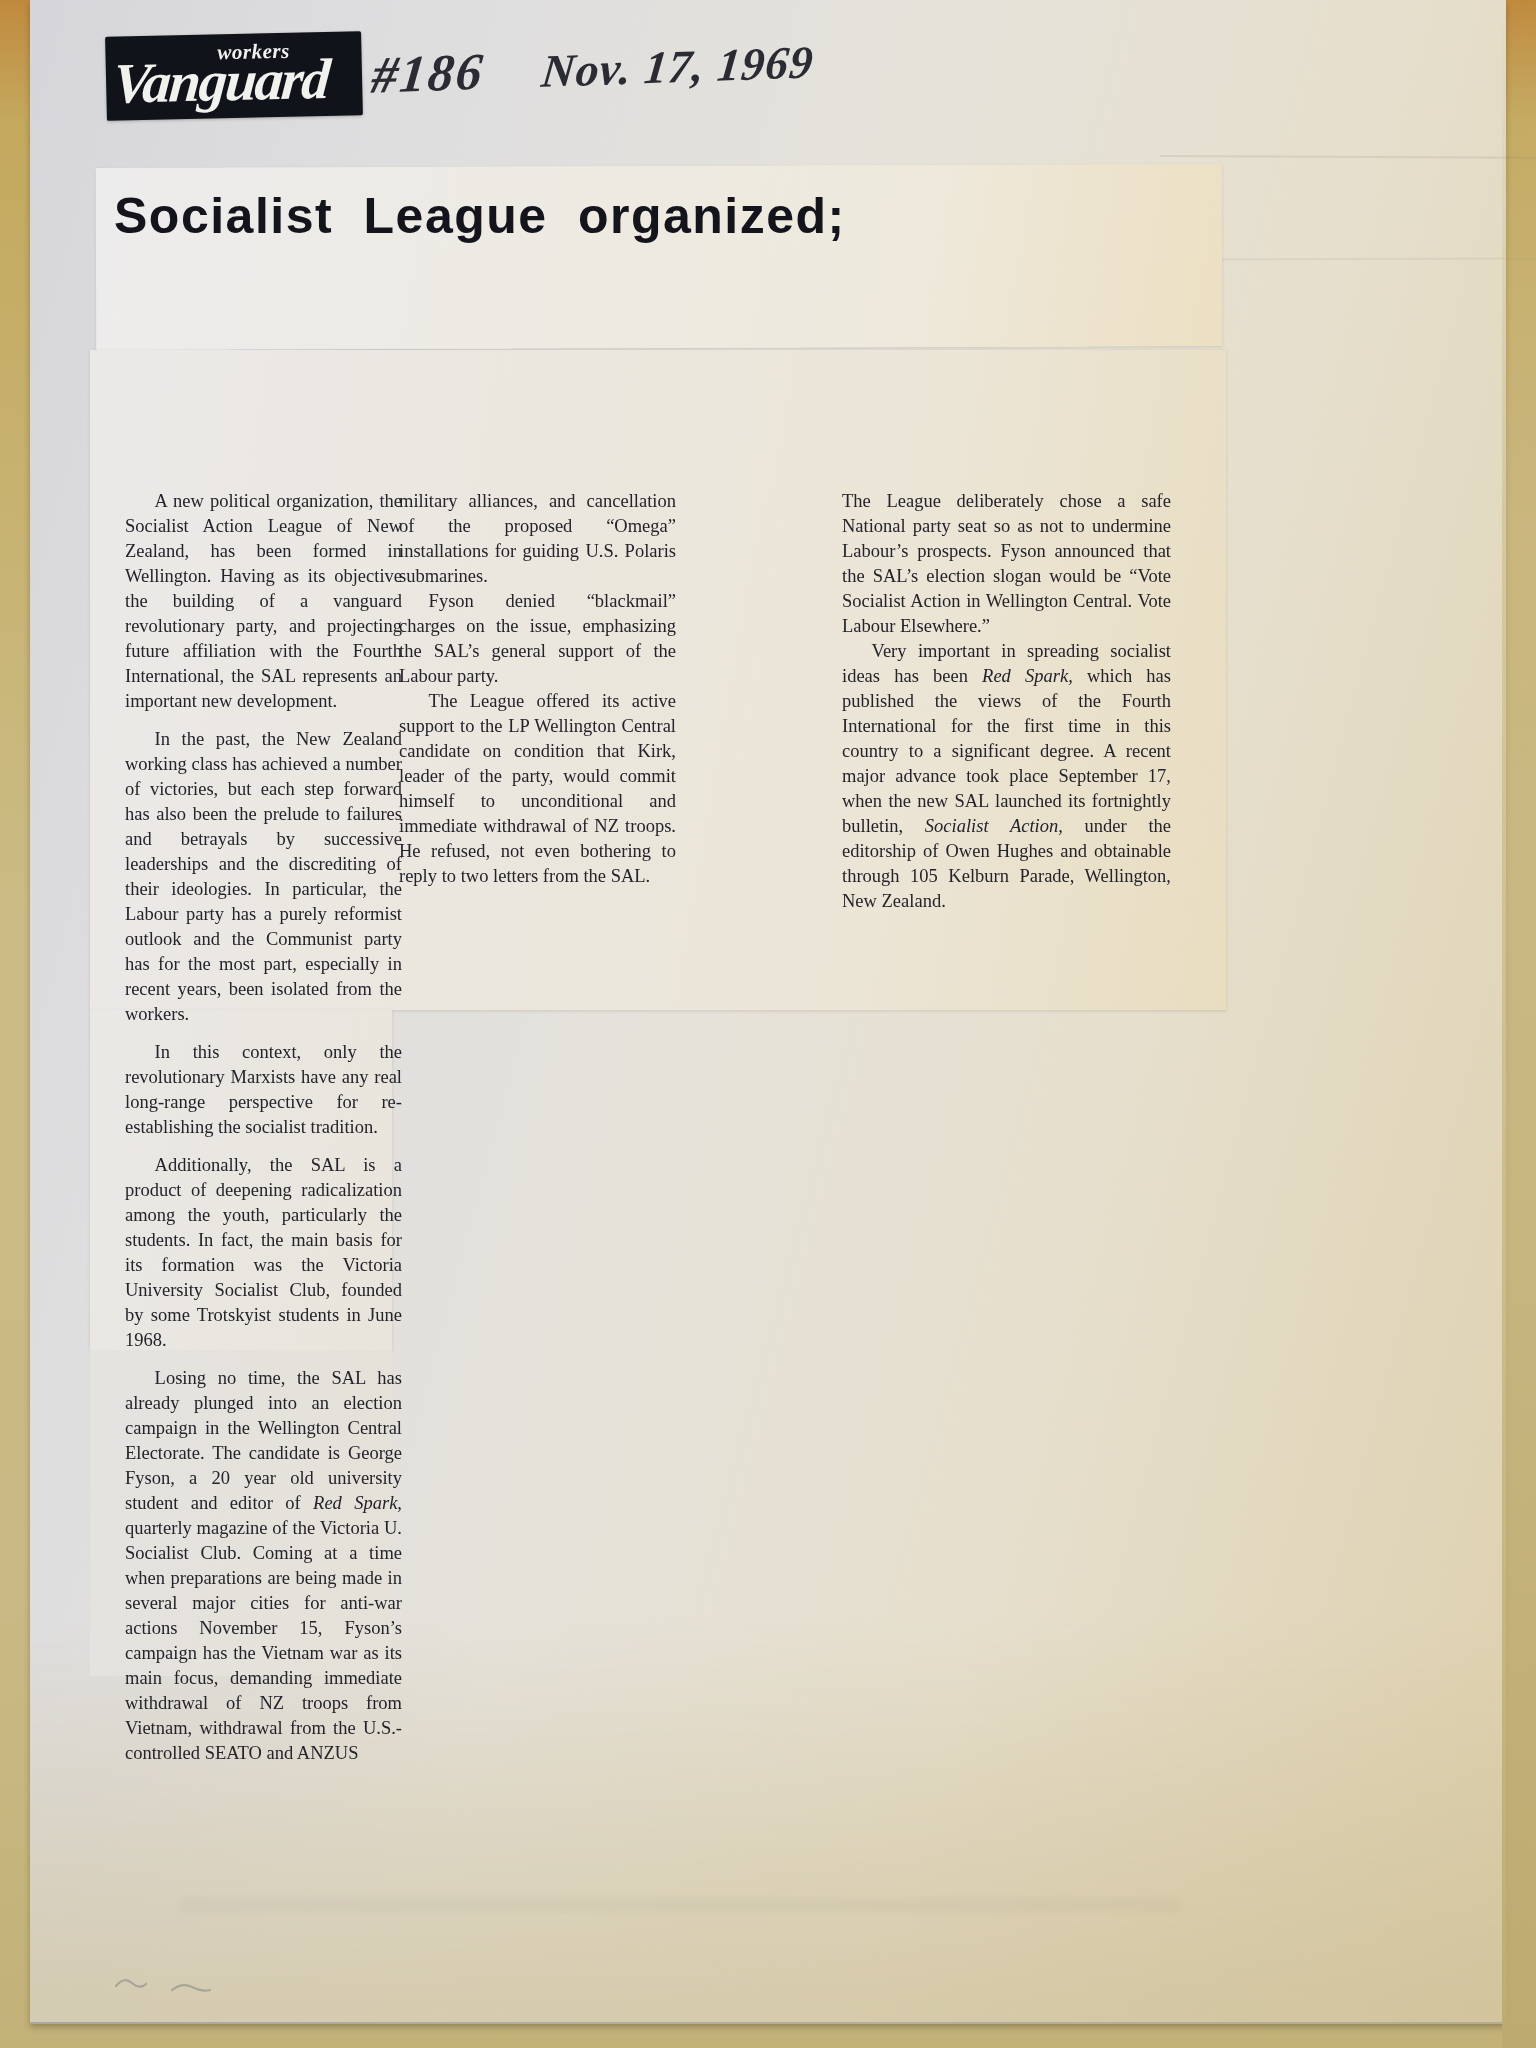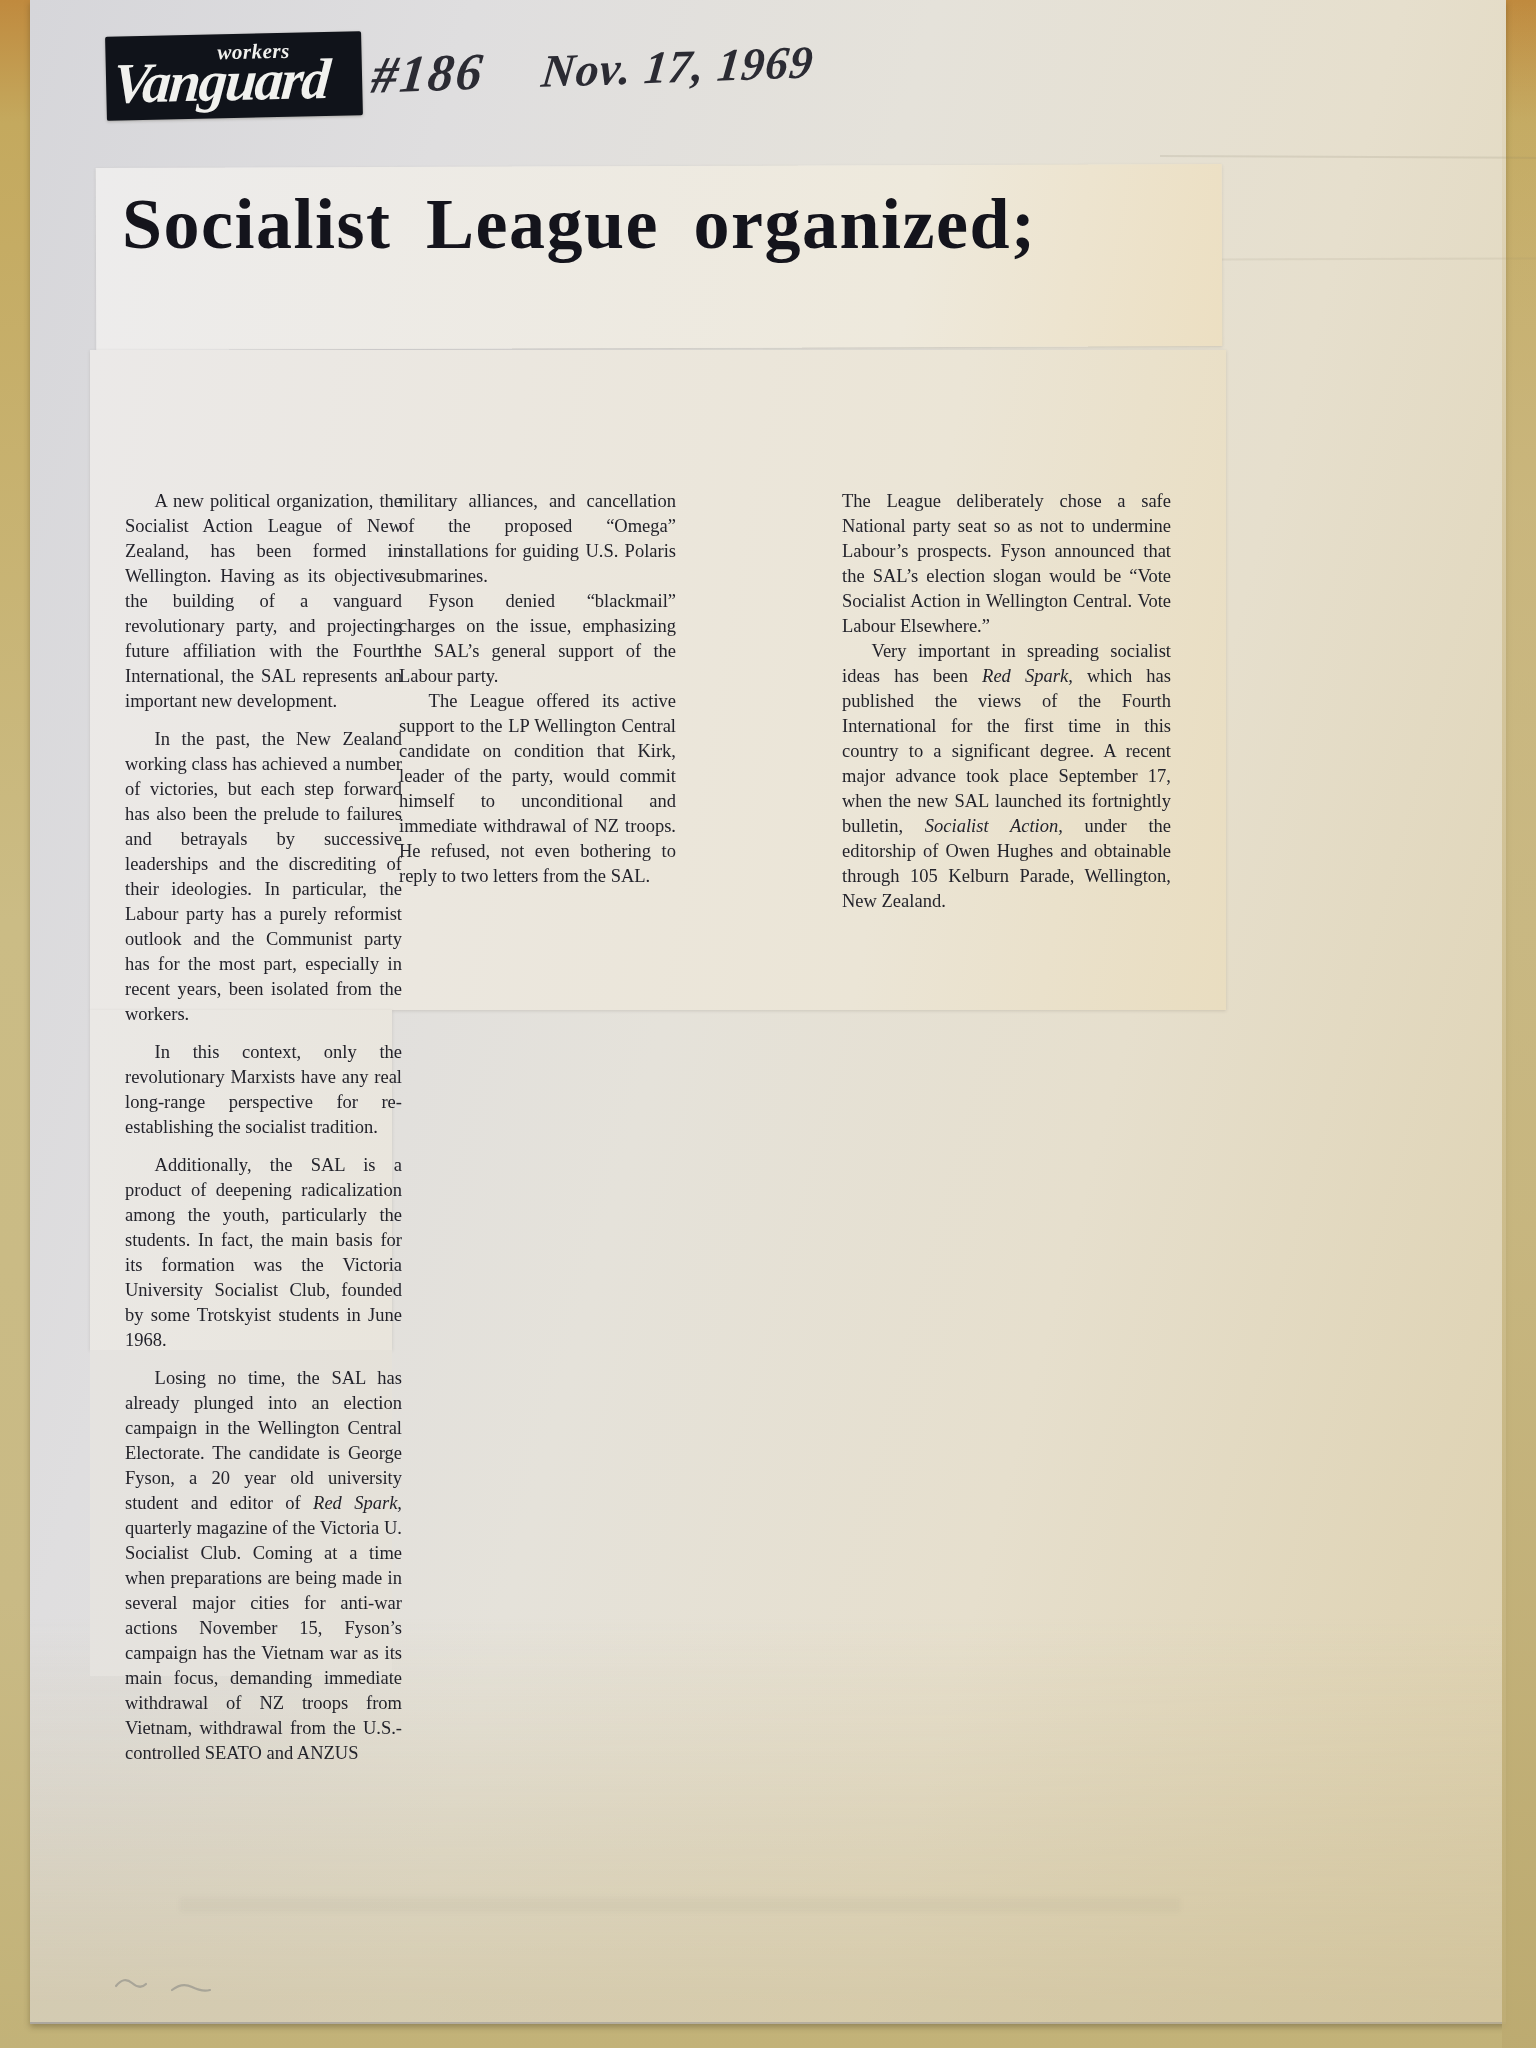--- a/index.html
+++ b/index.html
@@ -78,23 +78,23 @@
     background:linear-gradient(100deg,#eae8e5 0%,#e9e5dc 100%);
   }
   .clip-col1-low{
     left:60px;top:1350px;width:302px;height:326px;
     background:linear-gradient(100deg,#e5e3e0 0%,#e5e1d8 100%);
     box-shadow:none;
   }
 
   
   .headline{
-    position:absolute;left:84px;top:176px;margin:8px;
-    font-family:Liberation Serif, serif;
-    font-weight:bold;font-size:72px;line-height:80px;
+    position:absolute;left:84px;top:176px;margin:0;
+    font-family:Liberation Sans, sans-serif;
+    font-weight:bold;font-size:50px;line-height:80px;
     letter-spacing:1.5px;word-spacing:15px;
     color:#14141c;white-space:nowrap;
   }
   .hl-line{display:block;}
 
   
   .col{
     position:absolute;top:489px;
     font-family:"Liberation Serif", serif;
     font-size:18.5px;line-height:25px;color:#23232b;

